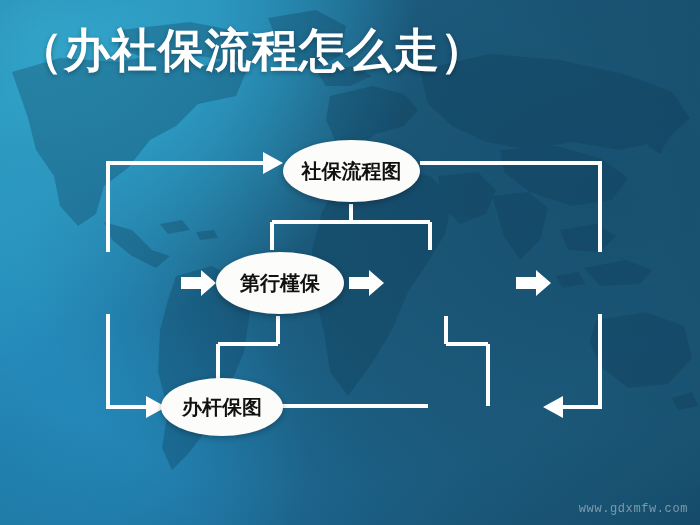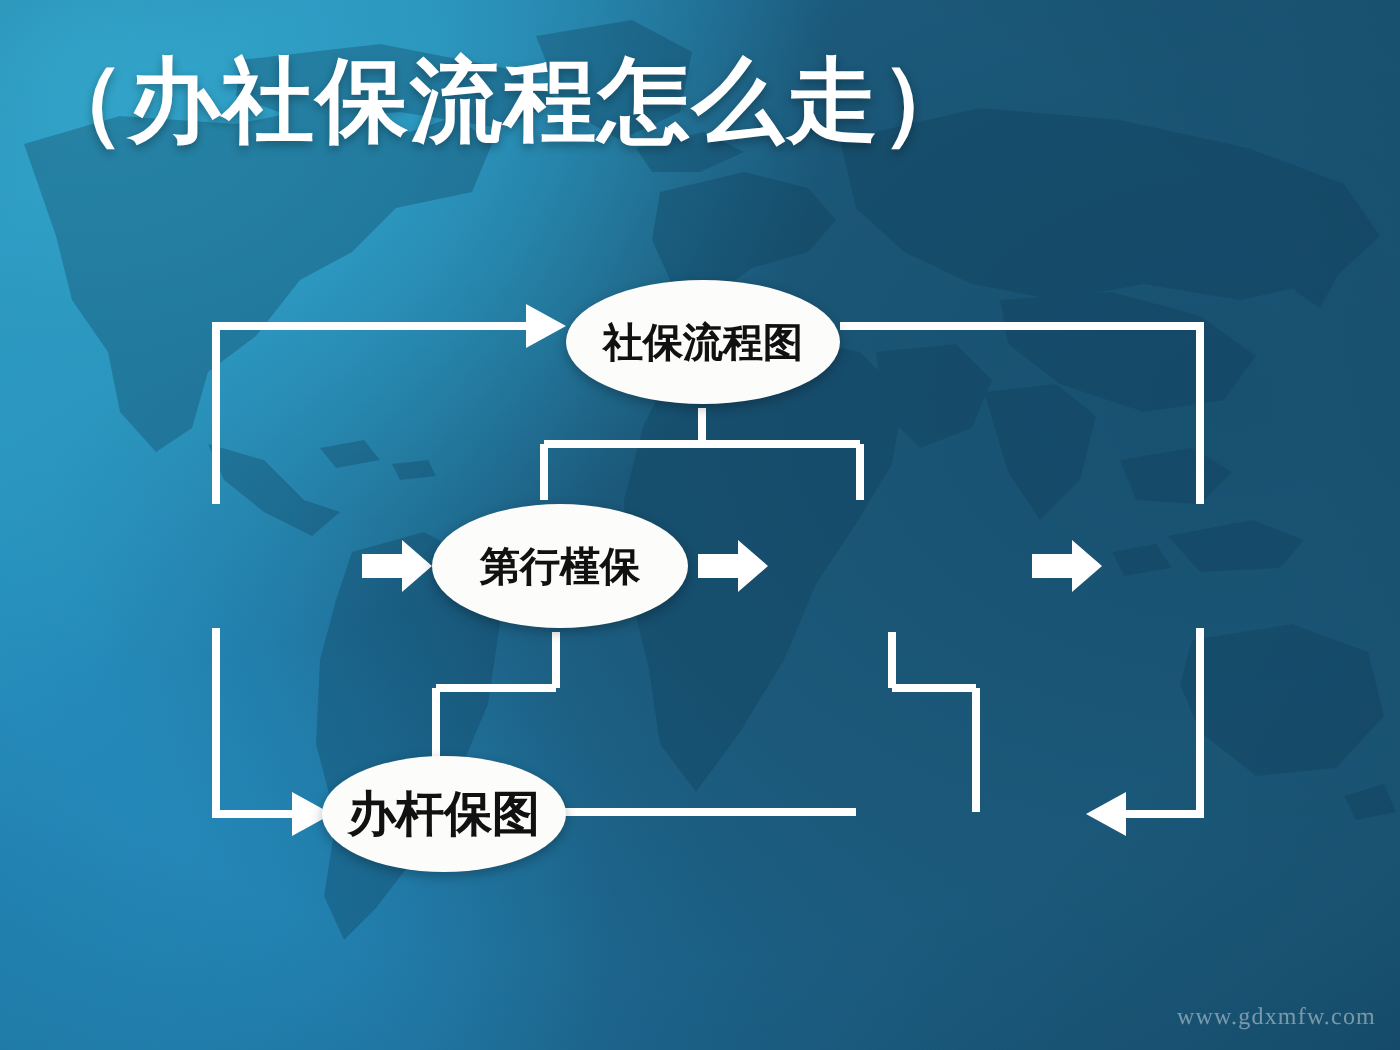--- a/index.html
+++ b/index.html
@@ -51,29 +51,29 @@
     white-space:nowrap;
     z-index:3;
   }
   .node span{display:block;}
 
   .n-top{left:283px;top:140px;width:137px;height:62px;font-size:20px;}
   .n-m1 {left:50px; top:252px;width:125px;height:62px;font-size:20px;}
   .n-m2 {left:216px;top:252px;width:128px;height:62px;font-size:20px;}
   .n-m3 {left:383px;top:252px;width:128px;height:62px;font-size:20px;}
   .n-m4 {left:535px;top:252px;width:130px;height:62px;font-size:20px;}
-  .n-b1 {left:161px;top:378px;width:122px;height:58px;font-size:24px;}
+  .n-b1 {left:161px;top:378px;width:122px;height:58px;font-size:20px;}
   .n-b2 {left:428px;top:378px;width:122px;height:58px;font-size:20px;}
 
   
   .watermark{
     position:absolute;right:12px;bottom:9px;
     color:rgba(255,255,255,.42);
     font-size:12px;letter-spacing:.6px;
-    font-family:Liberation Serif, serif;
+    font-family:Liberation Mono, monospace;
   }
 </style>
 </head>
 <body>
 
 <div id="stage">
 
   <div class="bg-base"></div>
 
   <svg class="bg-map" viewBox="0 0 700 525" preserveAspectRatio="none">

